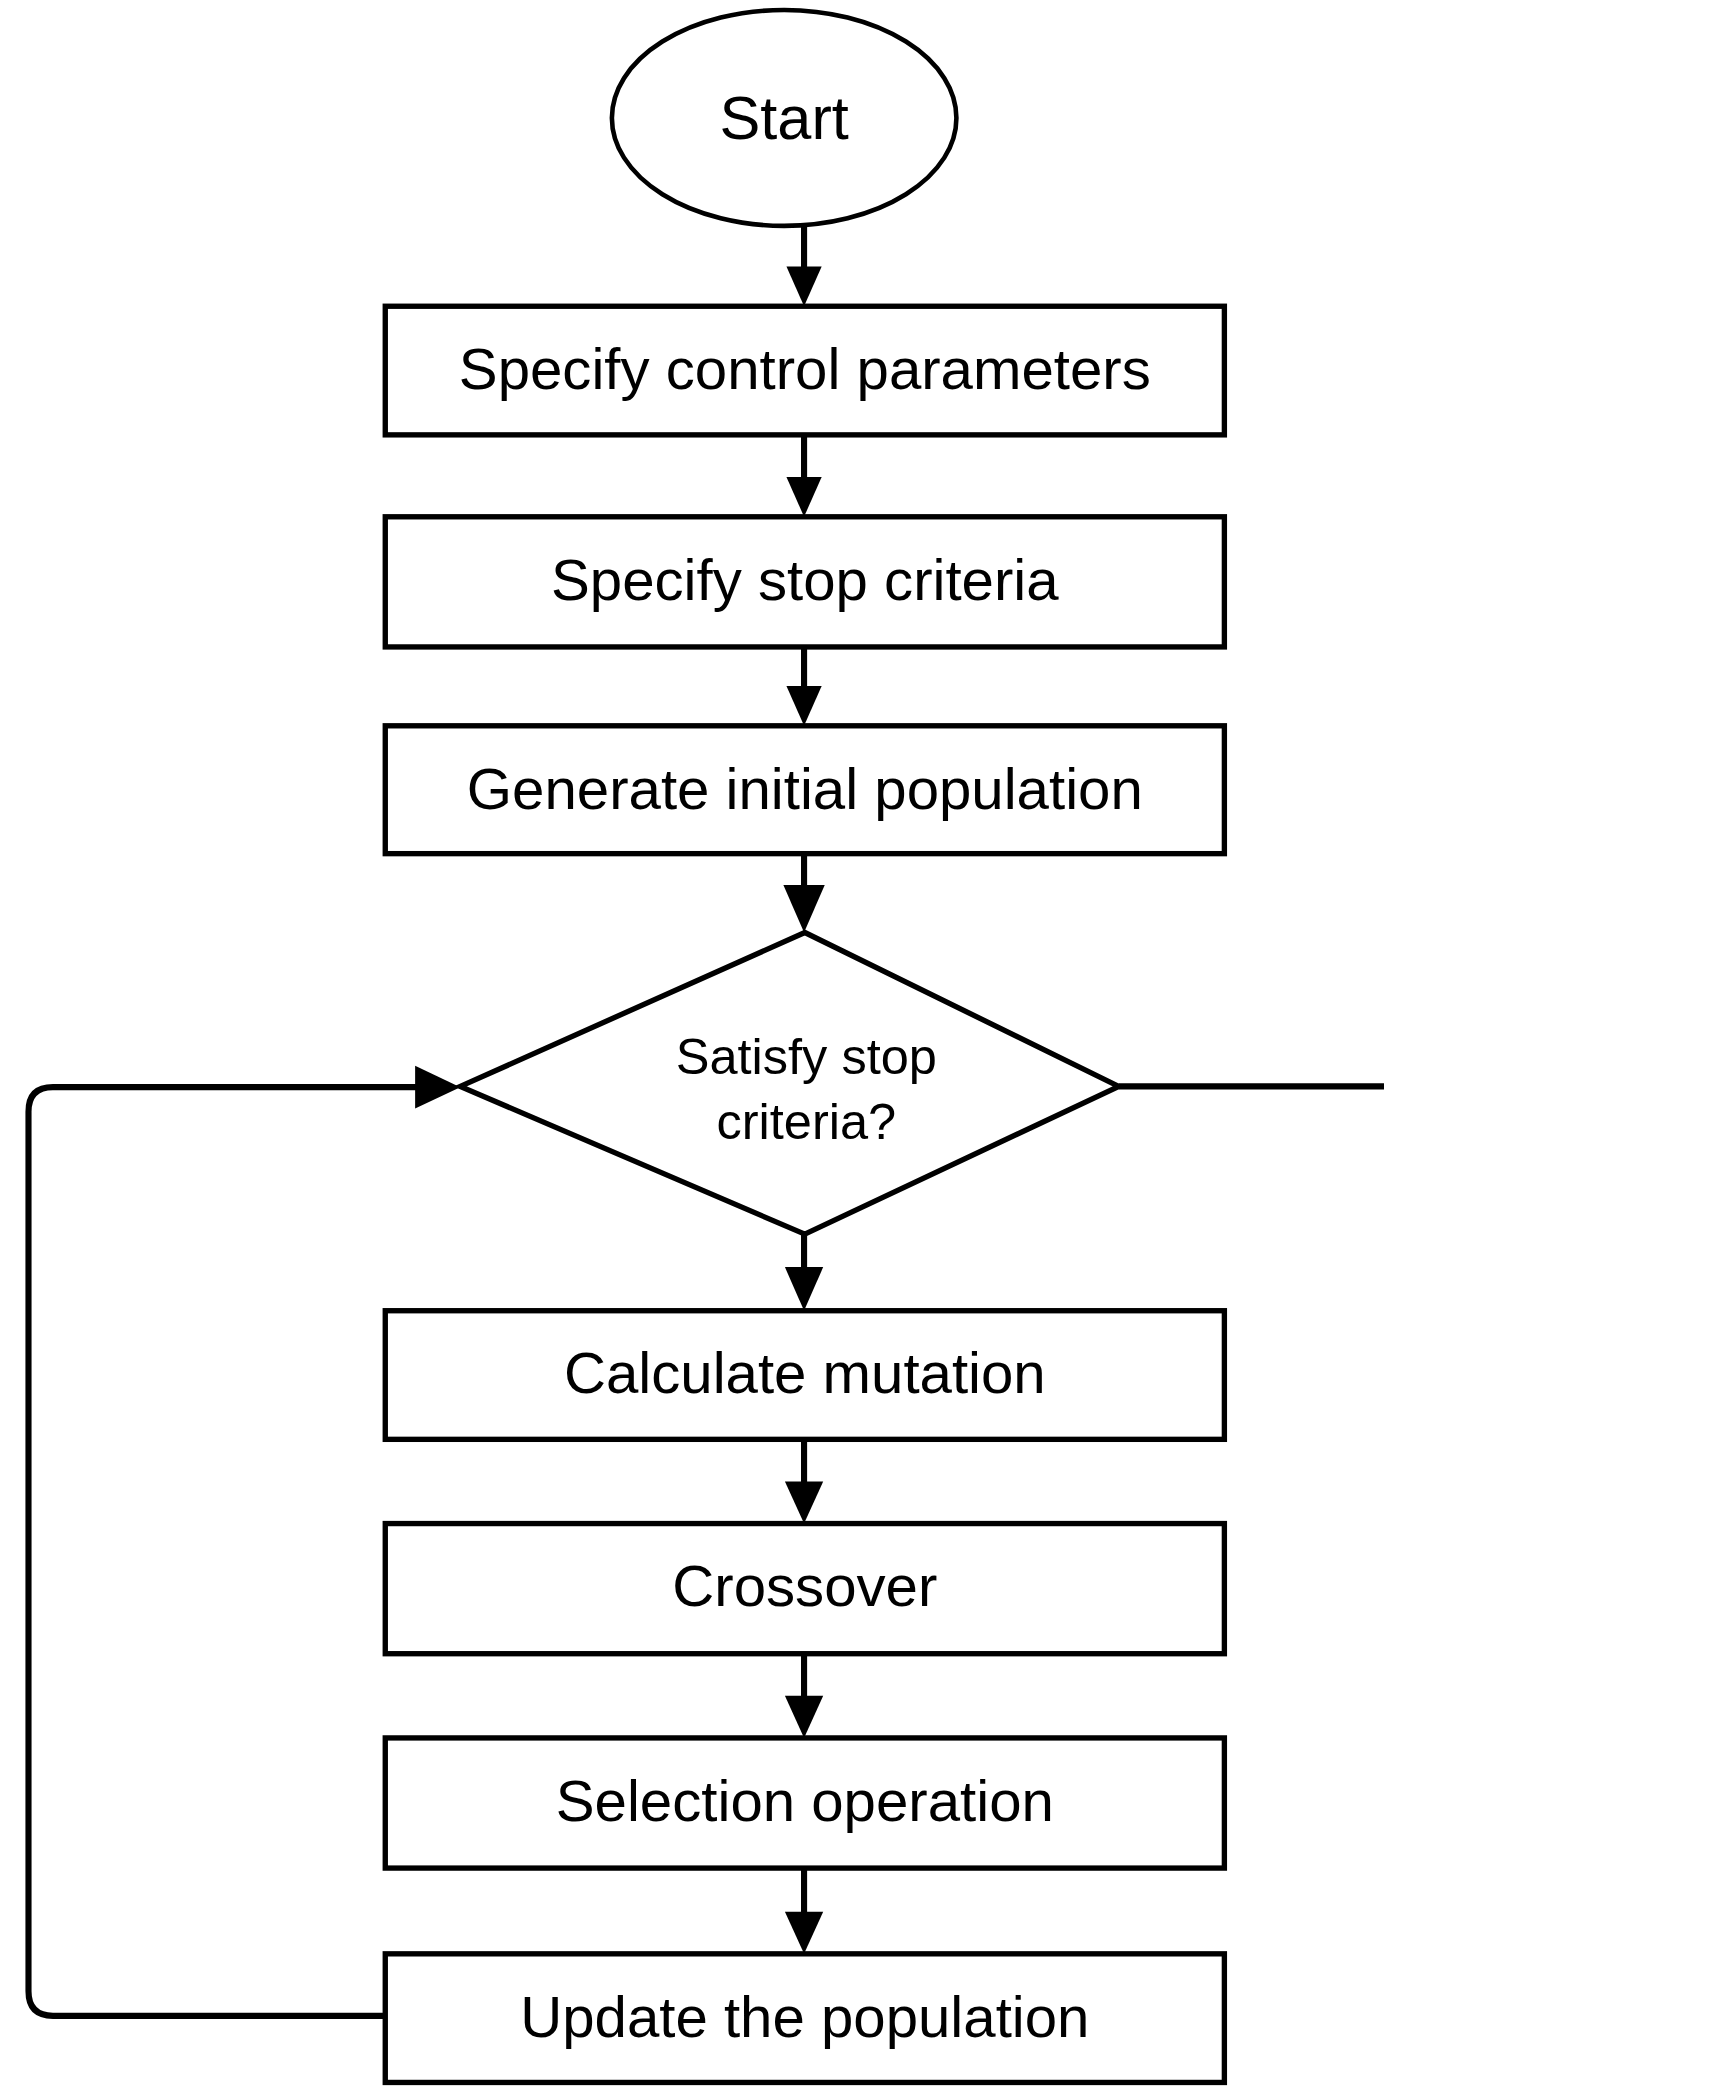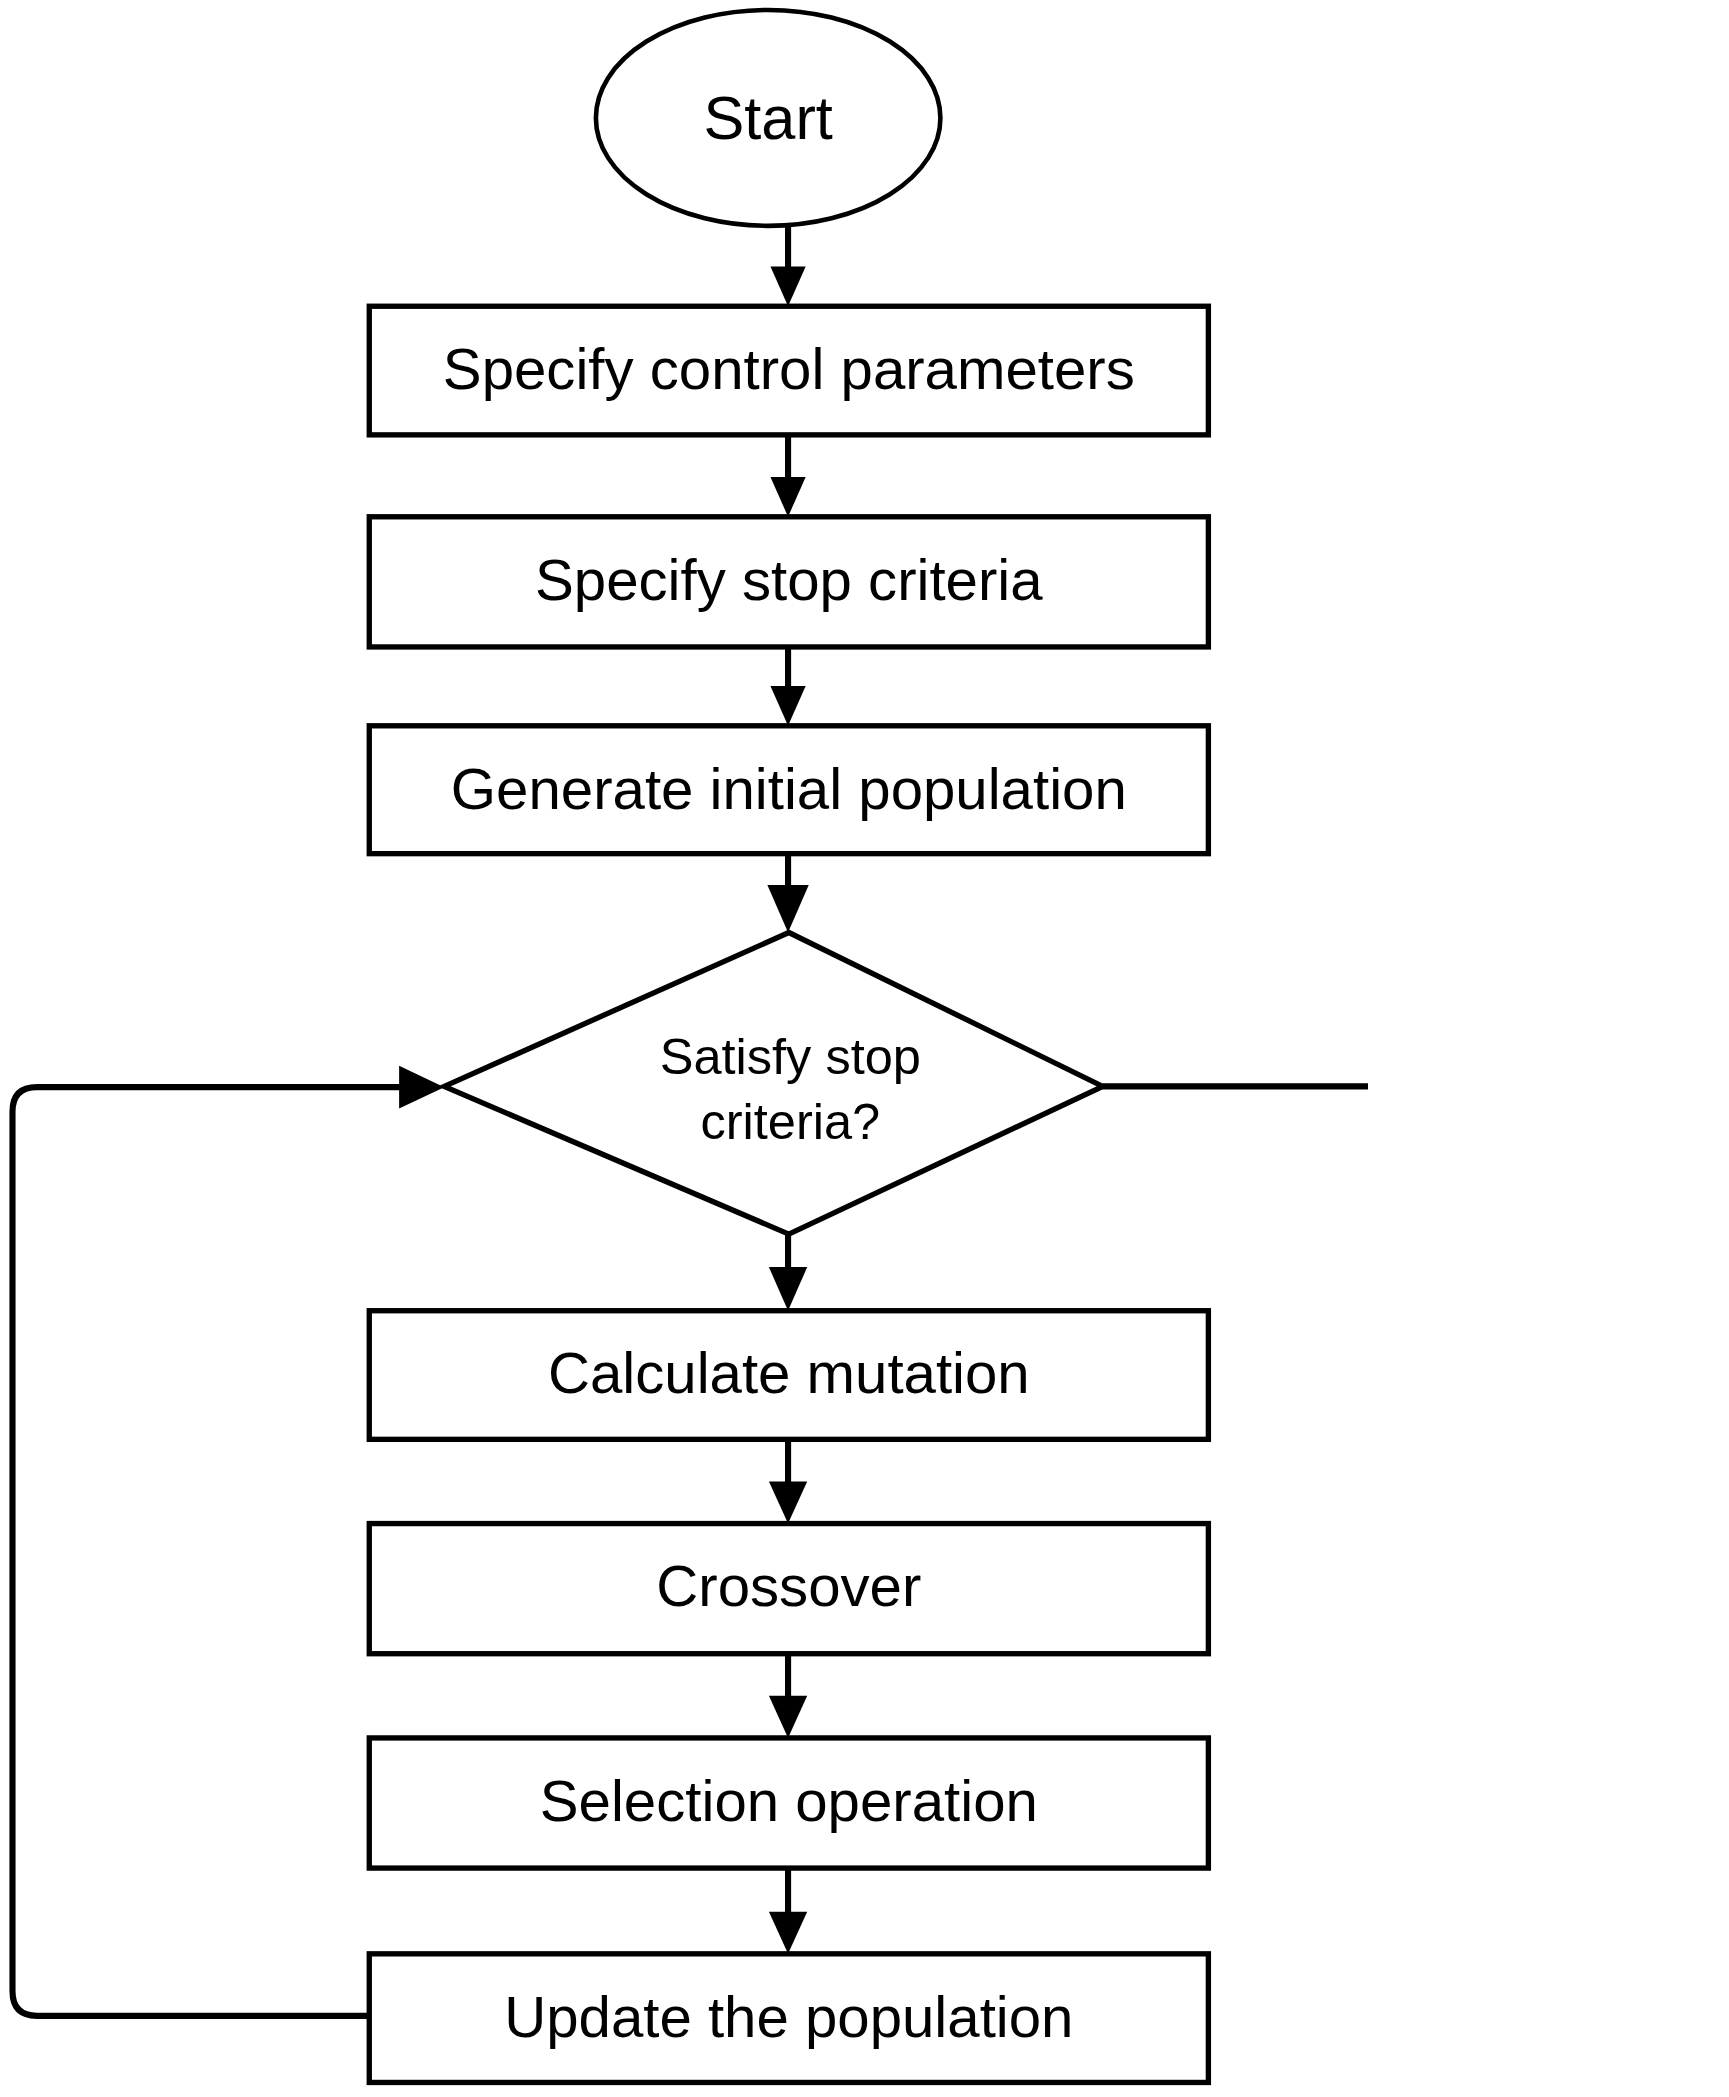--- a/index.html
+++ b/index.html
@@ -10,20 +10,21 @@
   }
   body {
     font-family: "Liberation Sans", sans-serif;
   }
   #flowchart-root {
     position: relative;
     width: 1368px;
     height: 2097px;
     background: #ffffff;
     overflow: hidden;
+    margin-left: 16px;
   }
   #flow-svg {
     position: absolute;
     top: 0;
     left: 0;
     width: 1730px;
     height: 2097px;
     display: block;
   }
   .node-shape {

